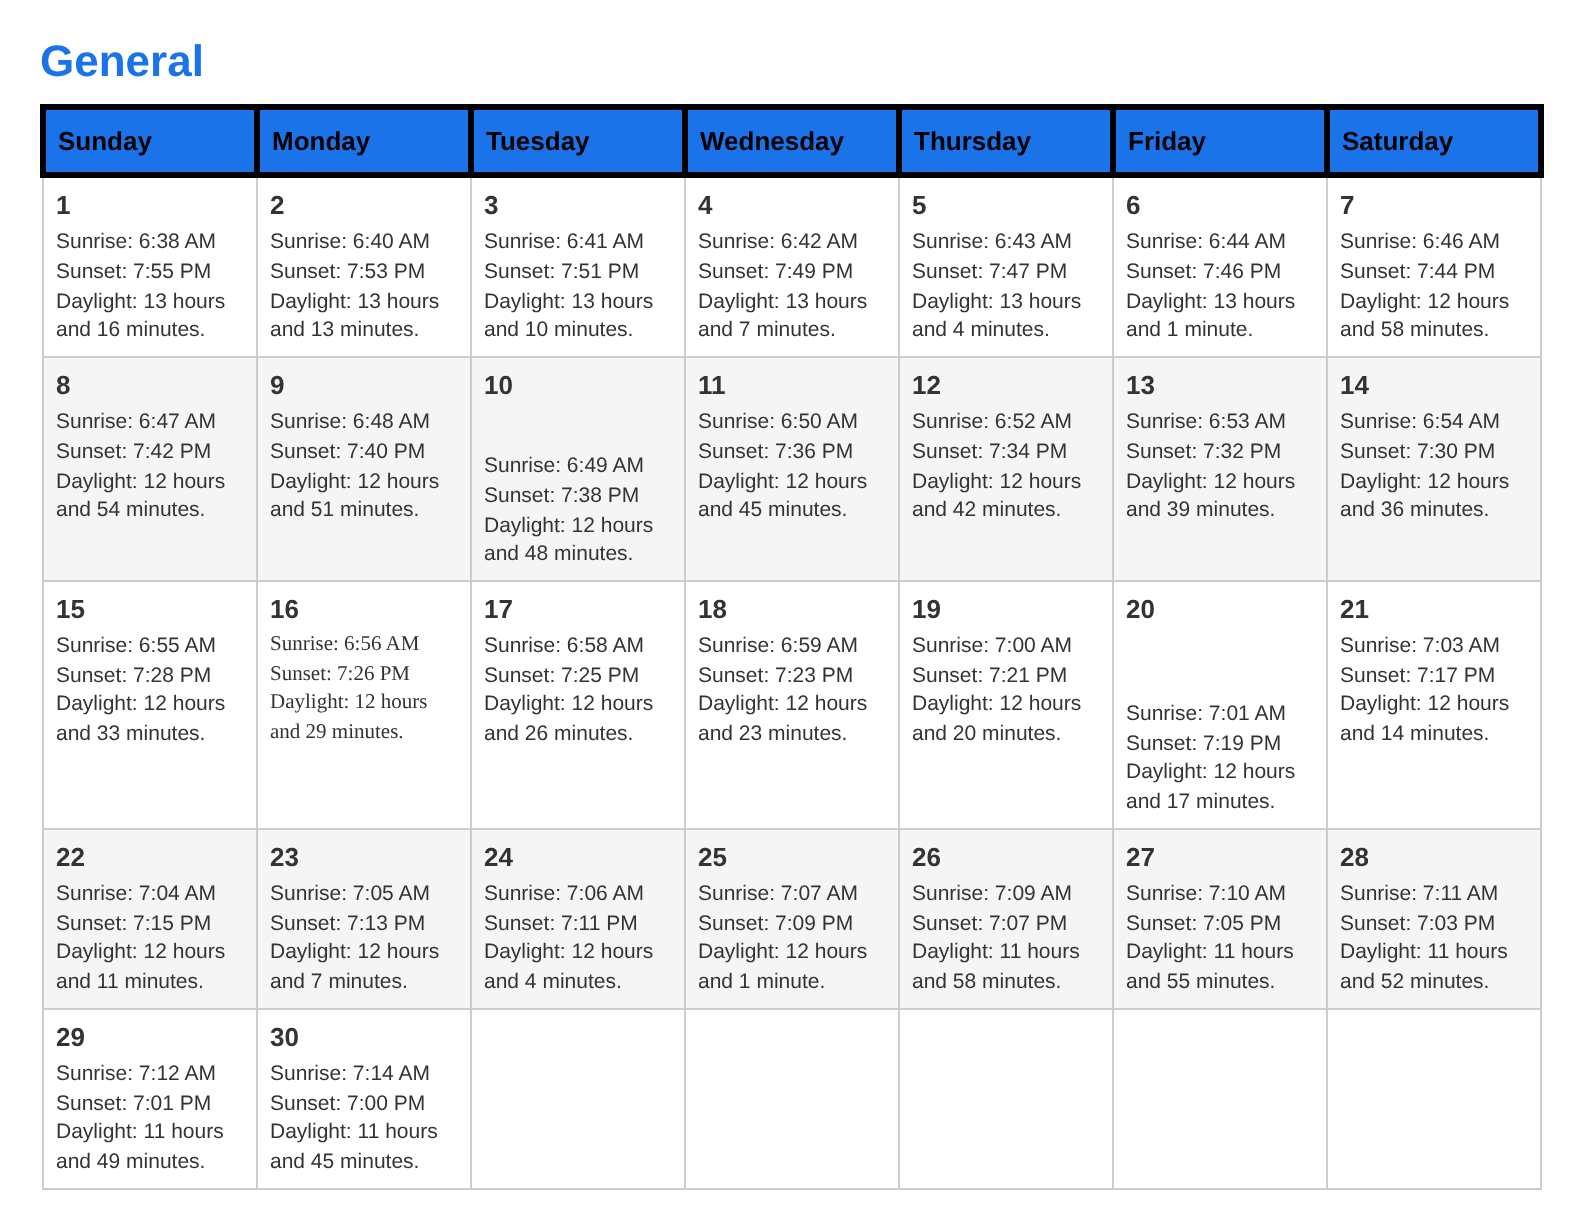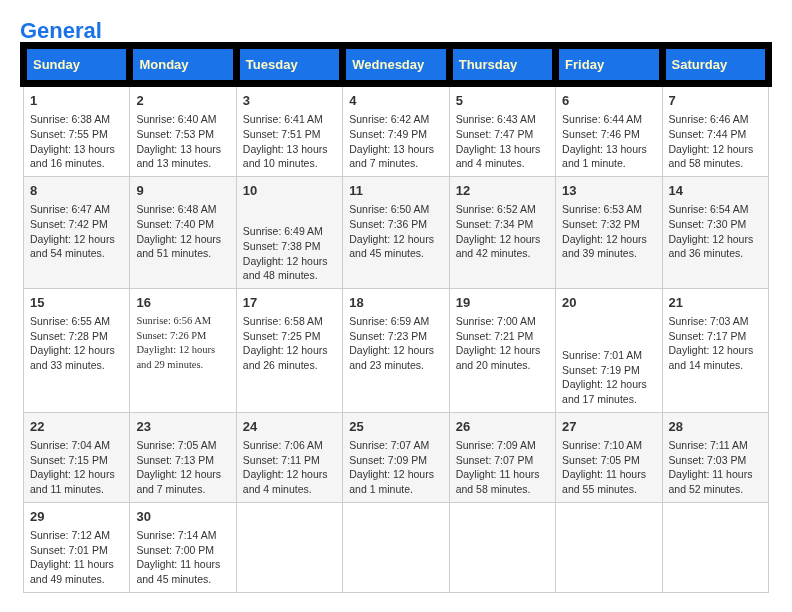--- a/index.html
+++ b/index.html
@@ -7,20 +7,21 @@
       font-family: Arial, sans-serif;
       background: #fff;
       width: 792px;
       min-height: 612px;
       padding: 20px;
     }
     .header {
       display: flex;
       justify-content: space-between;
       align-items: flex-start;
+      margin-bottom: 10px;
     }
     .logo {
       display: flex;
       align-items: center;
     }
     .logo-text {
       font-size: 22px;
       font-weight: bold;
       color: #333;
       line-height: 1;
@@ -49,26 +50,26 @@
       font-size: 16px;
       color: #555;
     }
     table {
       width: 100%;
       border-collapse: collapse;
       font-size: 11px;
     }
     thead tr th {
       background-color: #1a73e8;
-      color: #fef9c3;
+      color: #000000;
       padding: 8px 6px;
       text-align: left;
       font-size: 13px;
       font-weight: bold;
-      border: 7px solid #000000;
+      border: 3px solid #000000;
     }
     tbody tr td {
       vertical-align: top;
       padding: 5px 6px;
       border: 1px solid #ccc;
       width: 14.28%;
       min-height: 80px;
       color: #333;
       line-height: 1.4;
     }

